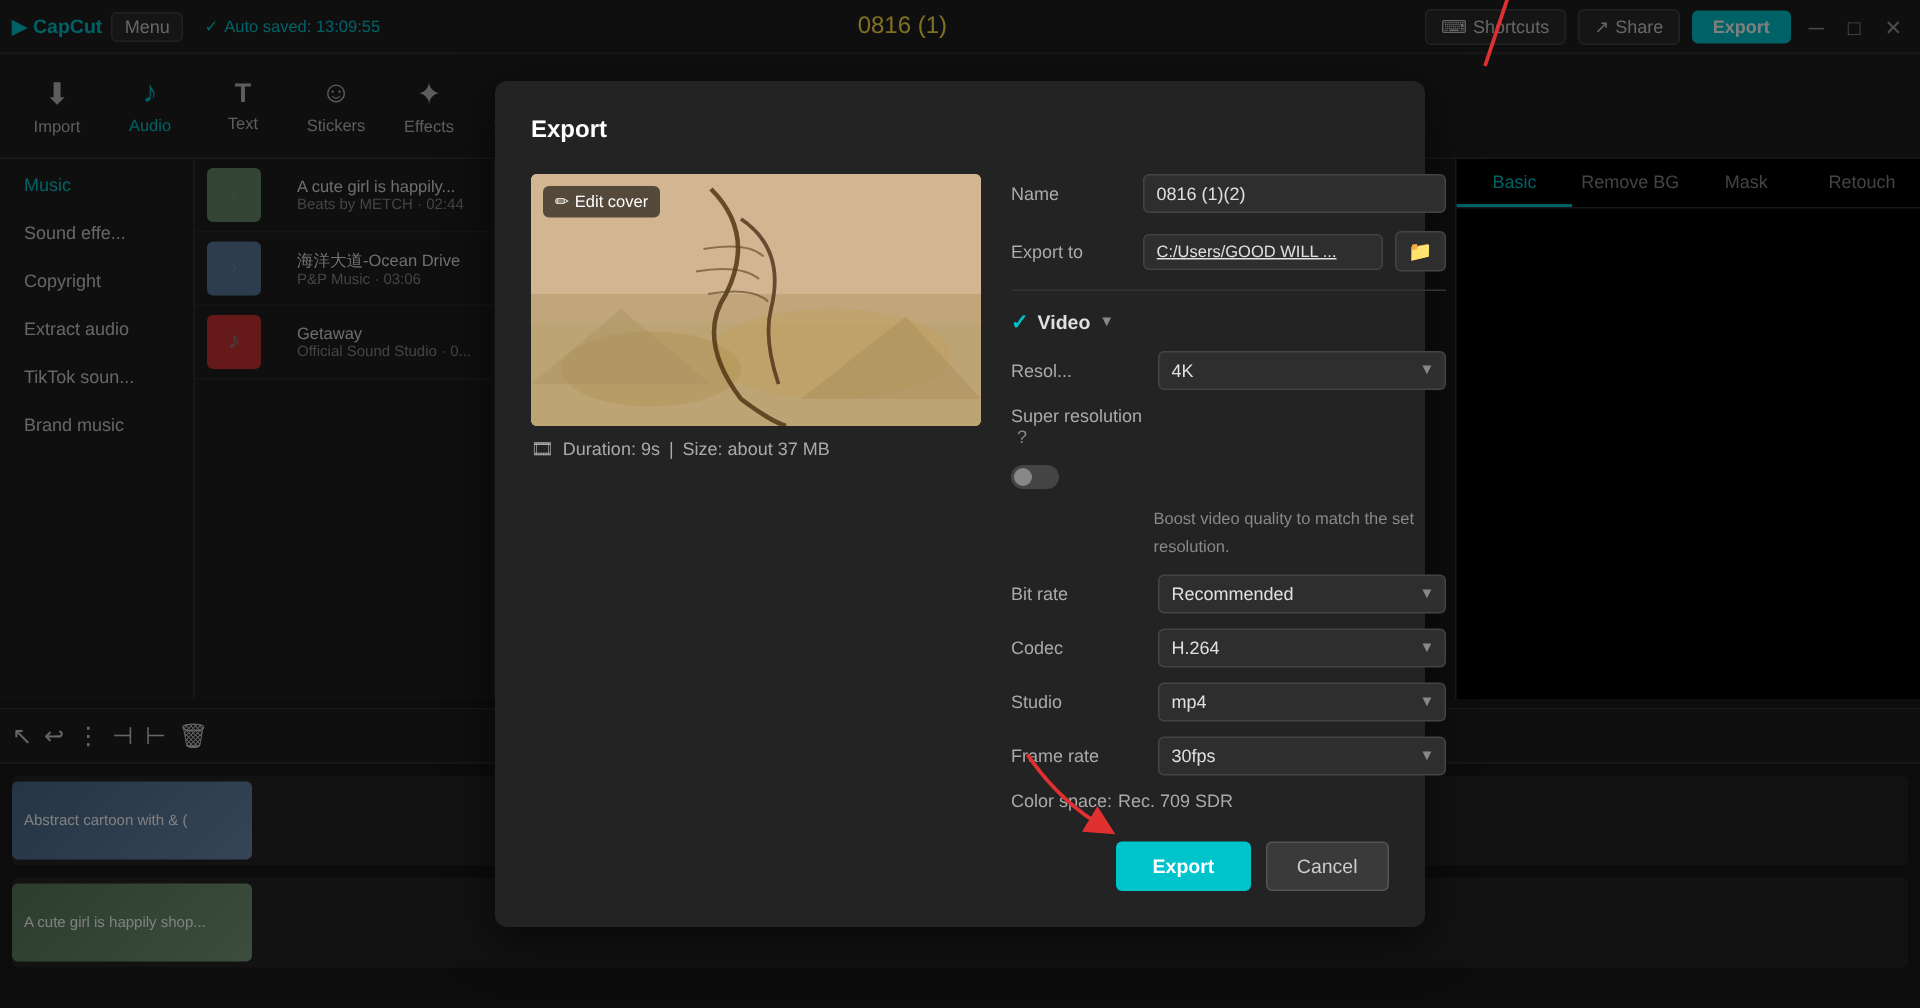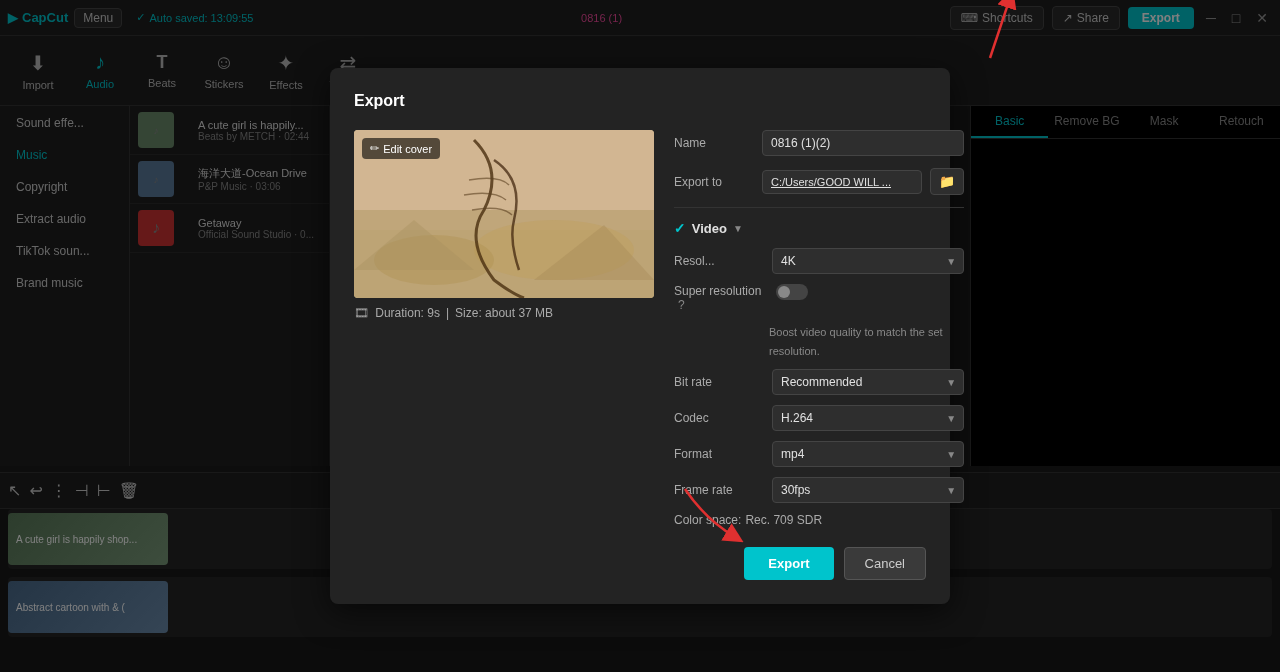--- a/index.html
+++ b/index.html
@@ -44,22 +44,22 @@
       color: #00c4cc;
       font-size: 11px;
       margin-left: 8px;
       display: flex;
       align-items: center;
       gap: 4px;
     }
     .top-center {
       flex: 1;
       text-align: center;
-      font-size: 11px;
-      color: #ec4899;
+      font-size: 16px;
+      color: #fde047;
     }
     .top-right {
       display: flex;
       align-items: center;
       gap: 8px;
     }
     .top-btn {
       background: #2a2a2a;
       border: 1px solid #444;
       border-radius: 4px;
@@ -409,20 +409,21 @@
       transform: translateY(-50%);
       pointer-events: none;
       color: #888;
       font-size: 10px;
     }
     .super-res-row {
       display: flex;
       align-items: flex-start;
       margin-bottom: 10px;
       gap: 12px;
+      flex-direction: column;
     }
     .toggle {
       width: 32px;
       height: 16px;
       background: #444;
       border-radius: 8px;
       position: relative;
       cursor: pointer;
       flex-shrink: 0;
     }
@@ -521,39 +522,39 @@
   <div class="tool-item">
     <span class="tool-icon">⬇</span>
     <span>Import</span>
   </div>
   <div class="tool-item active">
     <span class="tool-icon">♪</span>
     <span>Audio</span>
   </div>
   <div class="tool-item">
     <span class="tool-icon" style="font-weight:bold;font-size:18px;">T</span>
-    <span>Beats</span>
+    <span>Text</span>
   </div>
   <div class="tool-item">
     <span class="tool-icon">☺</span>
     <span>Stickers</span>
   </div>
   <div class="tool-item">
     <span class="tool-icon">✦</span>
     <span>Effects</span>
   </div>
   <div class="tool-item">
     <span class="tool-icon">⇄</span>
     <span>Trans...</span>
   </div>
 </div>
 
 <div class="left-panel">
+  <div class="left-panel-item active">Music</div>
   <div class="left-panel-item">Sound effe...</div>
-  <div class="left-panel-item active">Music</div>
   <div class="left-panel-item">Copyright</div>
   <div class="left-panel-item">Extract audio</div>
   <div class="left-panel-item">TikTok soun...</div>
   <div class="left-panel-item">Brand music</div>
 </div>
 
 <div class="music-panel">
   <div class="music-item">
     <div class="music-thumb" style="background:#6a8a6a;">♪</div>
     <div class="music-info">
@@ -589,28 +590,28 @@
 <div class="timeline">
   <div class="timeline-toolbar">
     <span style="color:#ccc;cursor:pointer;">↖</span>
     <span style="color:#ccc;cursor:pointer;">↩</span>
     <span style="color:#ccc;cursor:pointer;">⋮</span>
     <span style="color:#ccc;cursor:pointer;">⊣</span>
     <span style="color:#ccc;cursor:pointer;">⊢</span>
     <span style="color:#ccc;cursor:pointer;">🗑</span>
   </div>
   <div class="timeline-content">
+    <div class="timeline-track">
+      <div class="track-clip clip-abstract" style="background:linear-gradient(135deg,#4a6a8a,#6a8aaa);width:160px;">
+        <span style="font-size:10px;">Abstract cartoon with &amp; (</span>
+      </div>
+    </div>
     <div class="timeline-track" style="margin-top:0;">
       <div class="track-clip" style="background:linear-gradient(135deg,#5a7a5a,#7a9a7a);width:160px;top:4px;height:52px;display:flex;align-items:center;padding:4px 8px;">
         <span style="font-size:10px;color:#fff;">A cute girl is happily shop...</span>
-      </div>
-    </div>
-    <div class="timeline-track">
-      <div class="track-clip clip-abstract" style="background:linear-gradient(135deg,#4a6a8a,#6a8aaa);width:160px;">
-        <span style="font-size:10px;">Abstract cartoon with &amp; (</span>
       </div>
     </div>
   </div>
 </div>
 
 <div class="modal-overlay">
   <div class="modal" style="position:relative;">
     <h2 class="modal-title">Export</h2>
 
     <svg style="position:absolute;top:-90px;right:-80px;width:80px;height:90px;overflow:visible;pointer-events:none;">
@@ -715,21 +716,21 @@
           <span class="dropdown-label">Codec</span>
           <div class="dropdown-select-wrap">
             <select>
               <option selected="">H.264</option><option>H.265</option>
             </select>
             <span class="dropdown-arrow">▼</span>
           </div>
         </div>
 
         <div class="dropdown-row">
-          <span class="dropdown-label">Format</span>
+          <span class="dropdown-label">Studio</span>
           <div class="dropdown-select-wrap">
             <select>
               <option selected="">mp4</option><option>mov</option>
             </select>
             <span class="dropdown-arrow">▼</span>
           </div>
         </div>
 
         <div class="dropdown-row">
           <span class="dropdown-label">Frame rate</span>

